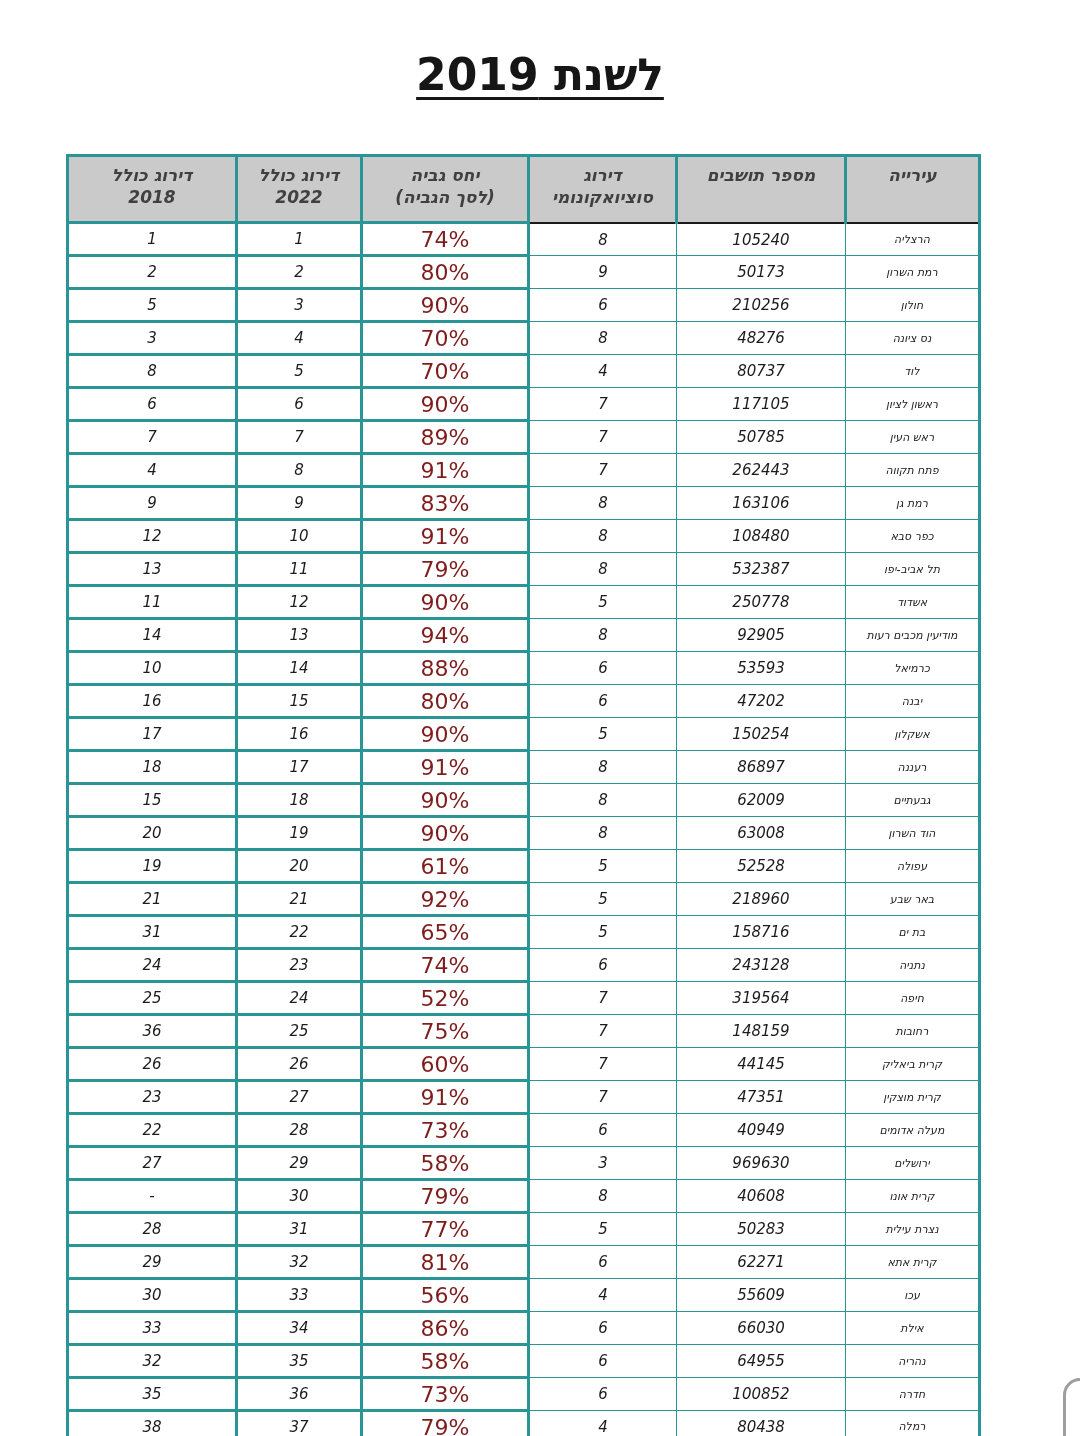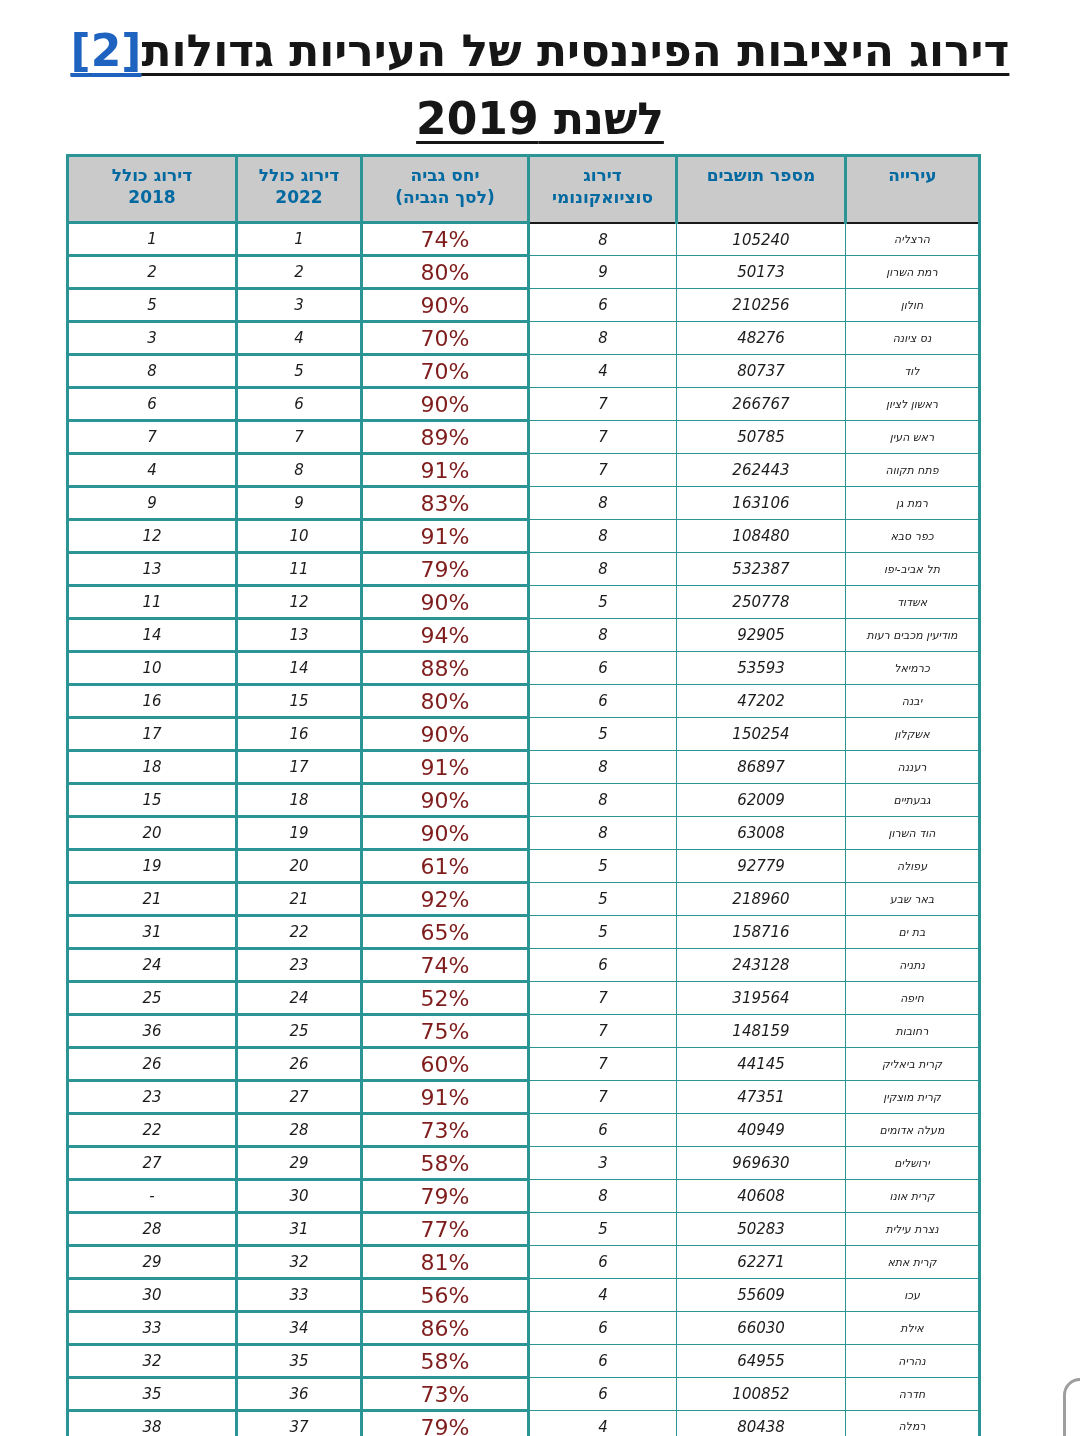--- a/index.html
+++ b/index.html
@@ -63,21 +63,22 @@
   }
   col.c-city        { width: 134px; }
   col.c-population  { width: 169px; }
   col.c-socio       { width: 148px; }
   col.c-collection  { width: 167px; }
   col.c-r2019       { width: 125px; }
   col.c-r2018       { width: 169px; }
 
   th {
     background: #cacaca;
-    color: #0369a1;
+    color: #404040;
+    font-style: italic;
     font-weight: 600;
     font-size: 17px;
     height: 56px;
     vertical-align: top;
     padding-top: 7px;
     border: 3px solid #2b9494;
   }
   th .hline { display: block; line-height: 22px; min-height: 22px; }
   th.hdr-dark-bottom { border-bottom: 2px solid #1a1a1a; }
 
@@ -115,21 +116,20 @@
     border-radius: 17px;
     background: transparent;
   }
 </style>
 </head>
 <body>
 
 <div class="page">
 
   <h1 class="title-block">
-    <span class="title-line1"><span>דירוג היציבות הפיננסית של העיריות גדולות</span><span class="footnote-ref">[2]</span></span>
     <span class="title-line2">לשנת 2019</span>
   </h1>
 
   <div class="table-wrap">
     <table class="rankings">
       <colgroup>
         <col class="c-city">
         <col class="c-population">
         <col class="c-socio">
         <col class="c-collection">
@@ -200,21 +200,21 @@
           <tr>
             <td class="col-city">לוד</td>
             <td class="col-population">80737</td>
             <td class="col-socio_rank">4</td>
             <td class="col-collection_ratio">70%</td>
             <td class="col-rank_2019">5</td>
             <td class="col-rank_2018">8</td>
           </tr>
           <tr>
             <td class="col-city">ראשון לציון</td>
-            <td class="col-population">266767</td>
+            <td class="col-population">117105</td>
             <td class="col-socio_rank">7</td>
             <td class="col-collection_ratio">90%</td>
             <td class="col-rank_2019">6</td>
             <td class="col-rank_2018">6</td>
           </tr>
           <tr>
             <td class="col-city">ראש העין</td>
             <td class="col-population">50785</td>
             <td class="col-socio_rank">7</td>
             <td class="col-collection_ratio">89%</td>
@@ -312,21 +312,21 @@
           <tr>
             <td class="col-city">הוד השרון</td>
             <td class="col-population">63008</td>
             <td class="col-socio_rank">8</td>
             <td class="col-collection_ratio">90%</td>
             <td class="col-rank_2019">19</td>
             <td class="col-rank_2018">20</td>
           </tr>
           <tr>
             <td class="col-city">עפולה</td>
-            <td class="col-population">92779</td>
+            <td class="col-population">52528</td>
             <td class="col-socio_rank">5</td>
             <td class="col-collection_ratio">61%</td>
             <td class="col-rank_2019">20</td>
             <td class="col-rank_2018">19</td>
           </tr>
           <tr>
             <td class="col-city">באר שבע</td>
             <td class="col-population">218960</td>
             <td class="col-socio_rank">5</td>
             <td class="col-collection_ratio">92%</td>

